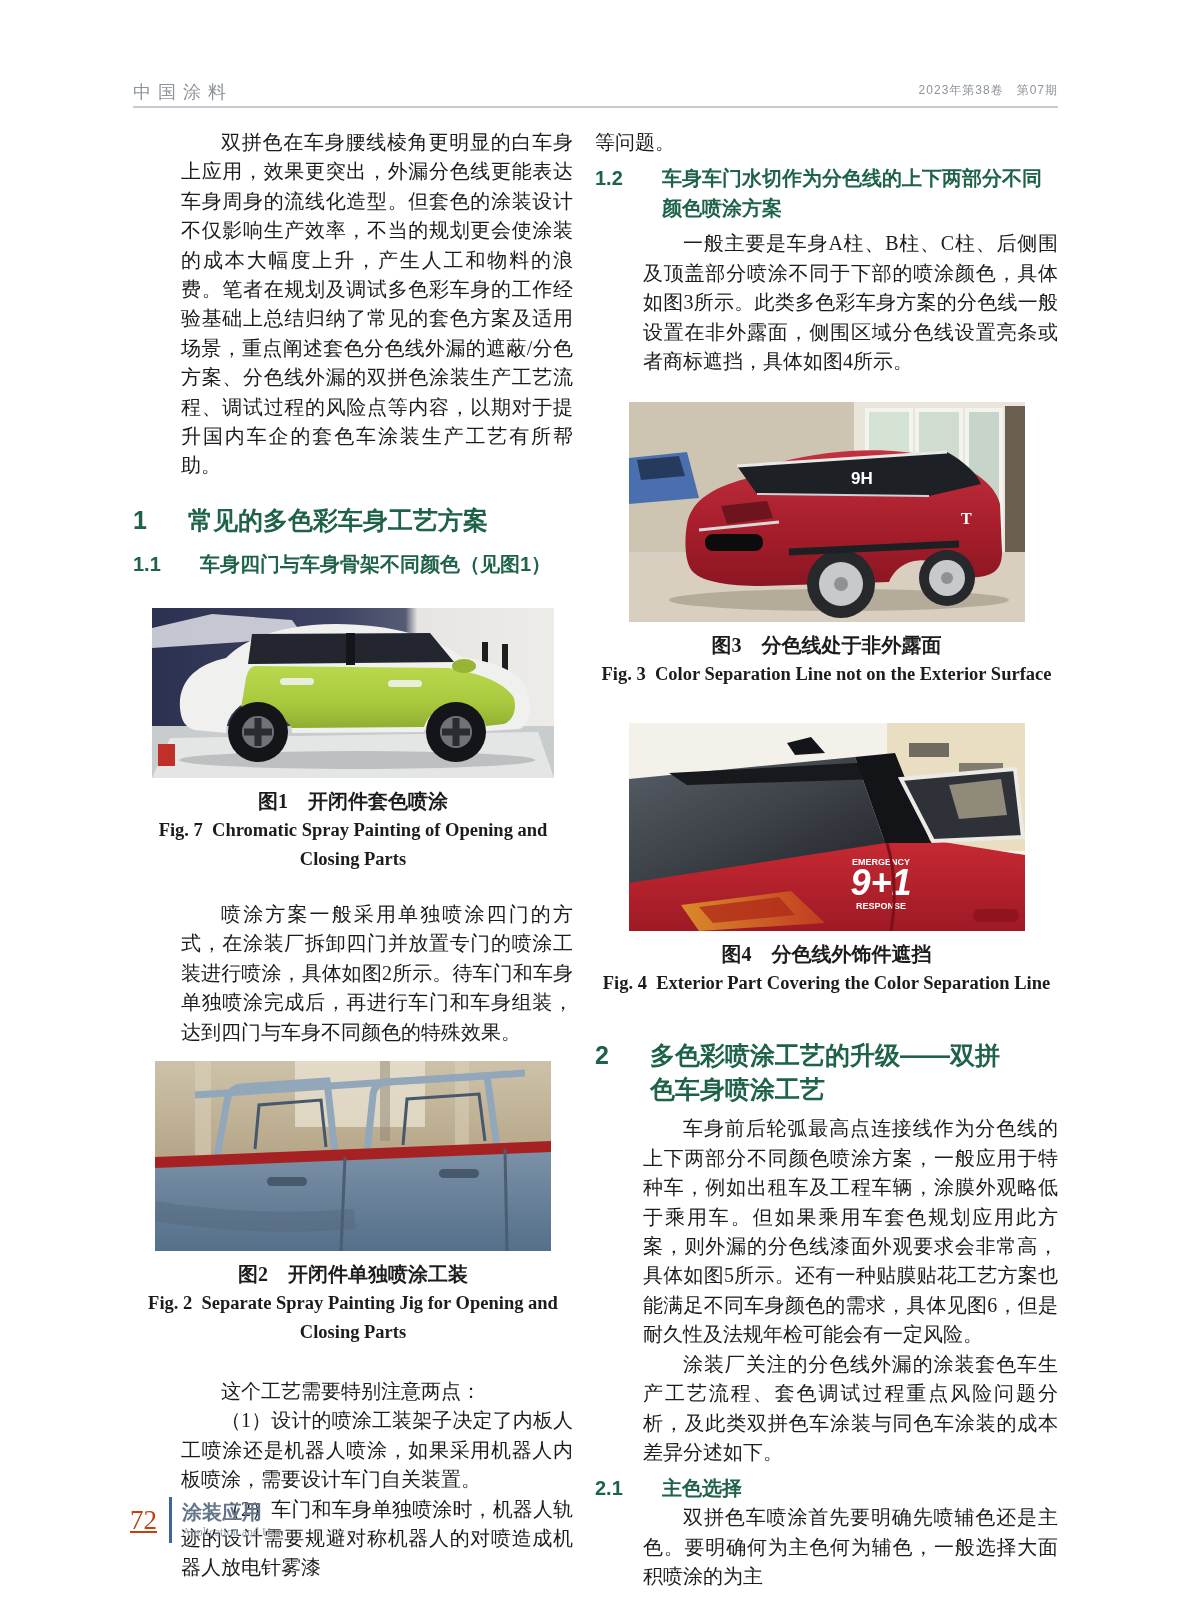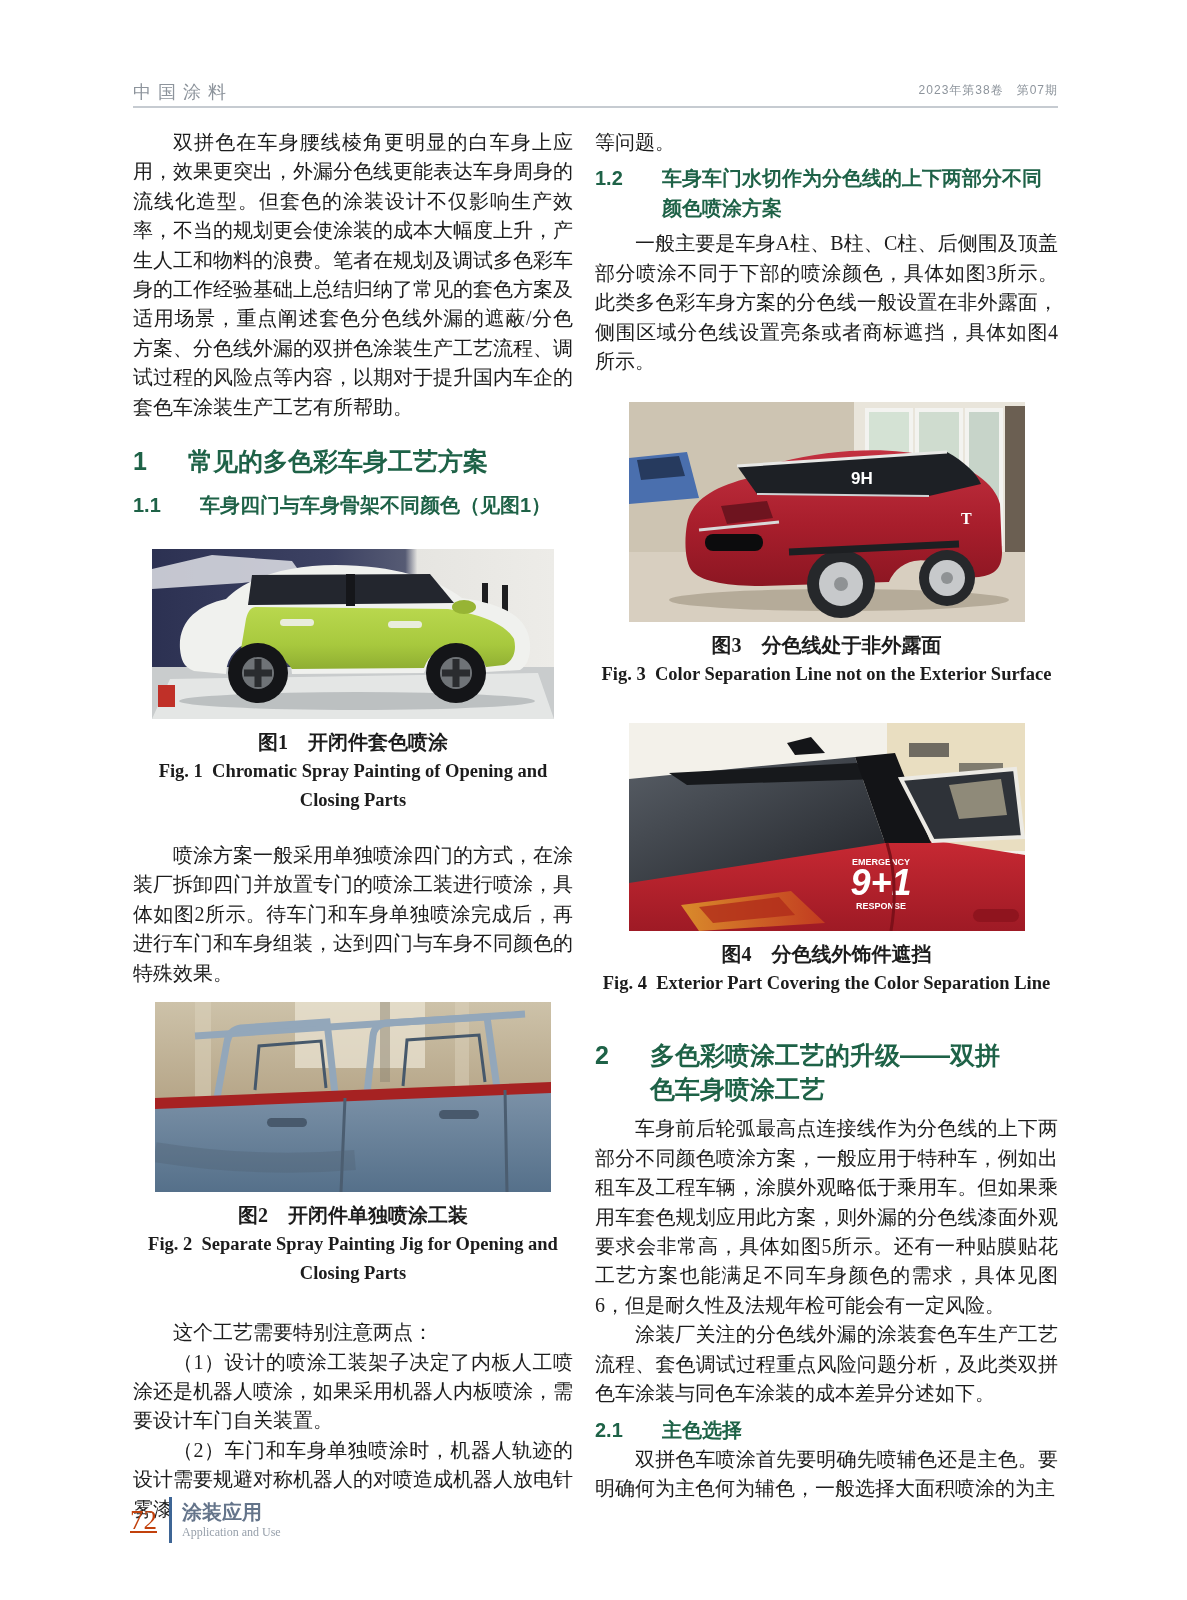--- a/index.html
+++ b/index.html
@@ -12,21 +12,21 @@
   .hdr-right { position:absolute; right:129px; top:82px; font-family:"Liberation Sans","DejaVu Sans",sans-serif;
                font-size:12px; color:#8d949c; letter-spacing:1px; }
   .hdr-rule { position:absolute; left:133px; top:106px; width:925px; height:2px; background:#c6cbd1; }
 
   
   .col { position:absolute; top:128px; }
   .col-left  { left:133px; width:440px; }
   .col-right { left:595px; width:463px; }
 
   p.body { font-size:20px; line-height:29.4px; text-align:justify; }
-  p.ind { text-indent:2em; }
+  p.ind { text-indent:2em;margin-left:48px; }
 
   .h-main { display:flex; font-family:"Liberation Sans","DejaVu Sans",sans-serif; font-weight:bold;
             color:#1e6247; font-size:25px; line-height:34px; }
   .h-main .num { width:55px; flex:0 0 55px; }
   .h-main .title { max-width:360px; }
   .h-sub { display:flex; font-family:"Liberation Sans","DejaVu Sans",sans-serif; font-weight:bold;
            color:#1e6247; font-size:20px; line-height:30px;gap:15px; }
   .h-sub .num { width:52px; flex:0 0 52px; }
   .h-sub .title { max-width:406px; }
 
@@ -110,21 +110,21 @@
         </g>
         <g>
           <circle cx="304" cy="124" r="30" fill="#141518"></circle>
             <circle cx="304" cy="124" r="16" fill="#6f7377"></circle>
           <path d="M304,110 L304,138 M290,124 L318,124" stroke="#2a2c2f" stroke-width="7"></path>
         </g>
       </g>
     </svg>
     <figcaption>
       <div class="cap-zh">图1　开闭件套色喷涂</div>
-      <div class="cap-en">Fig. 1  Chromatic Spray Painting of Opening and Closing Parts</div>
+      <div class="cap-en">Fig. 7  Chromatic Spray Painting of Opening and Closing Parts</div>
     </figcaption>
   </figure>
 
   <p class="body ind mt26">喷涂方案一般采用单独喷涂四门的方式，在涂装厂拆卸四门并放置专门的喷涂工装进行喷涂，具体如图2所示。待车门和车身单独喷涂完成后，再进行车门和车身组装，达到四门与车身不同颜色的特殊效果。</p>
 
   <figure class="mt14">
     <svg width="396" height="190" viewBox="0 0 396 190">
       <defs>
         <linearGradient id="f2bg" x1="0" y1="0" x2="0" y2="1">
           <stop offset="0" stop-color="#cdc2a9"></stop>

